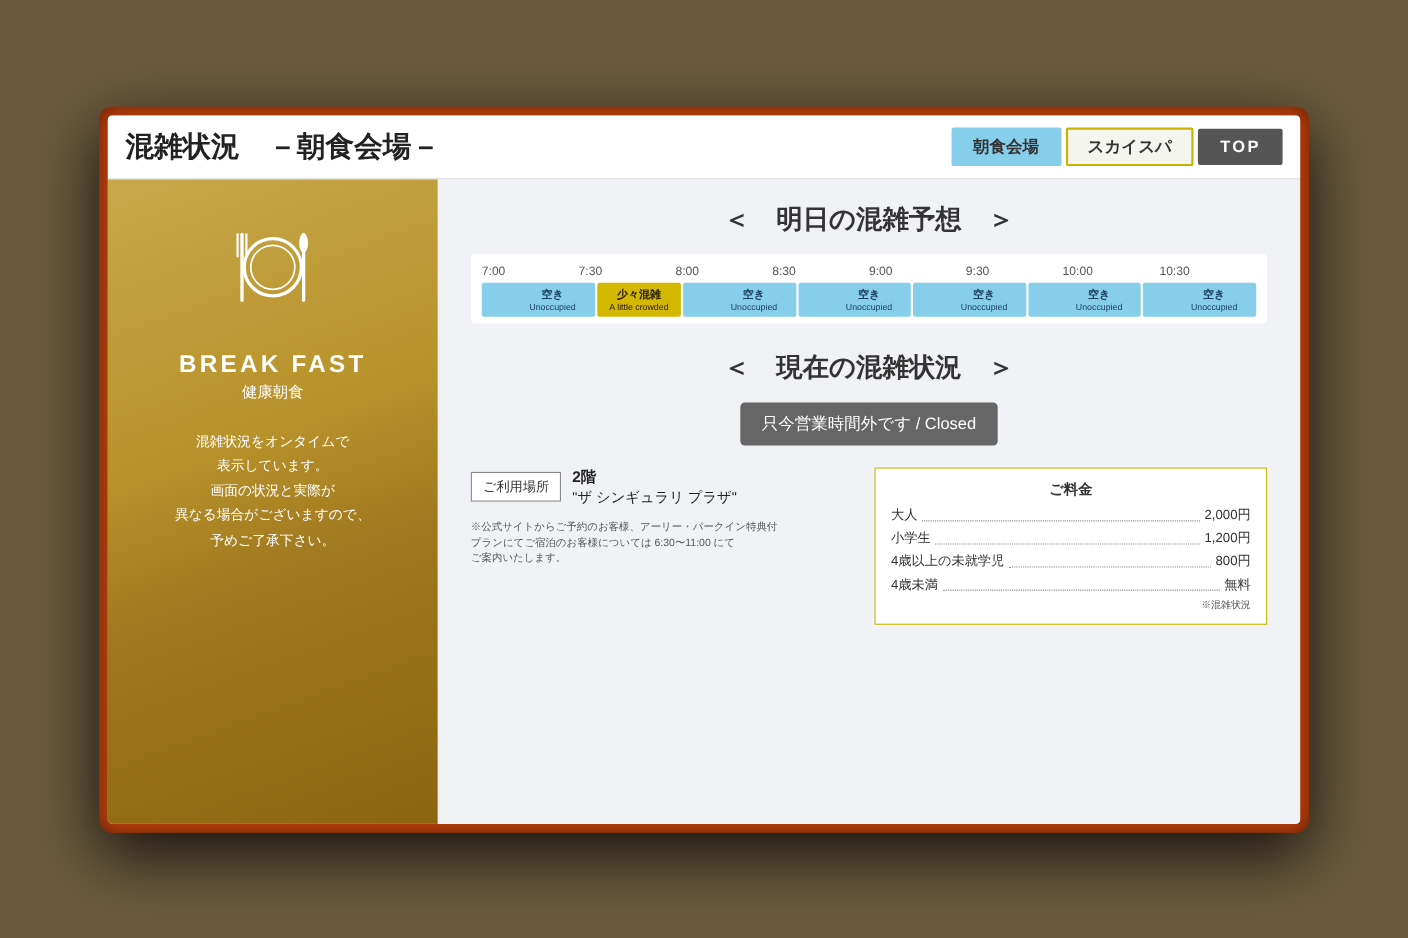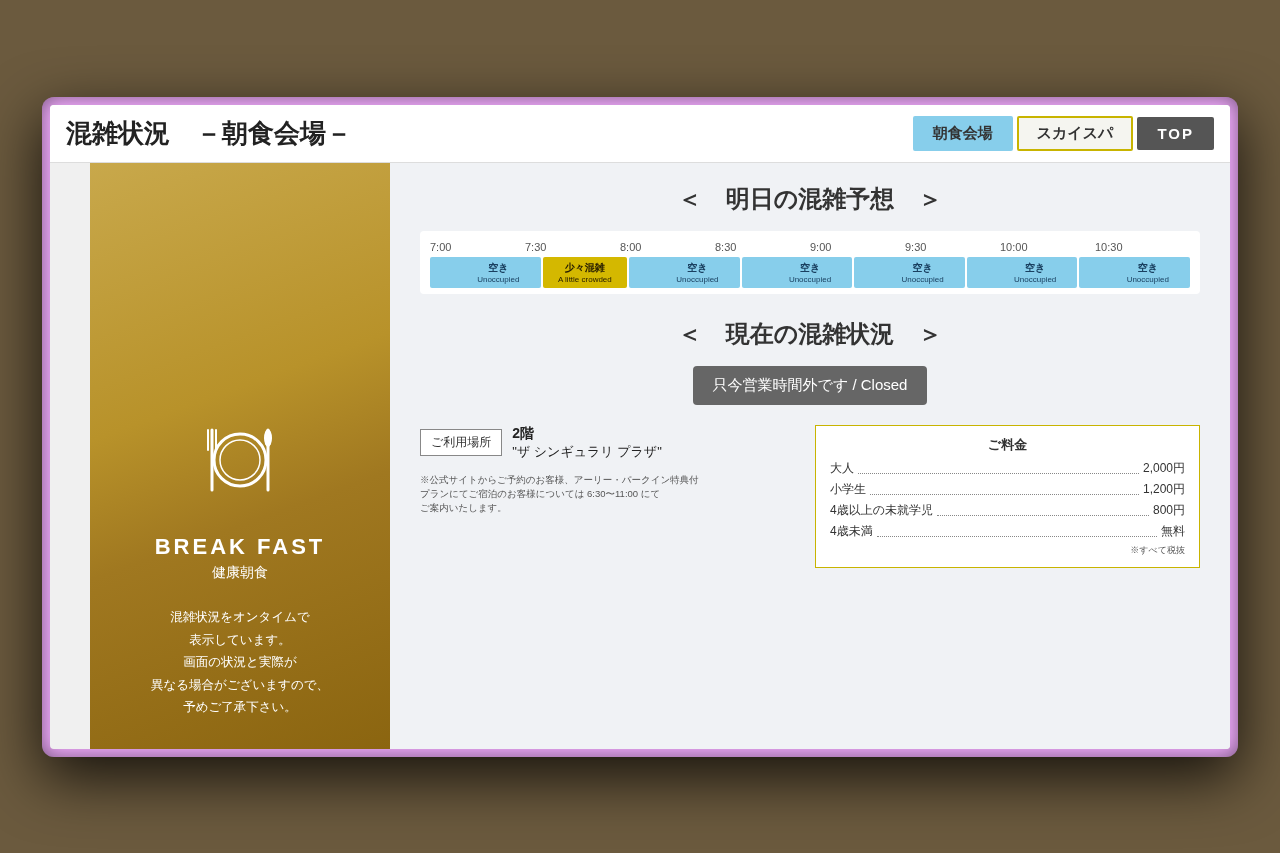--- a/index.html
+++ b/index.html
@@ -9,23 +9,23 @@
       height: 853px;
       background: #6b5a3e;
       display: flex;
       align-items: center;
       justify-content: center;
       font-family: 'Arial', sans-serif;
       overflow: hidden;
     }
 
     .tv-frame {
-      width: 1196px;
+      width: 1100px;
       height: 660px;
-      background: #f0abfc;
+      background: #c2410c;
       border-radius: 12px;
       padding: 8px;
       box-shadow: 0 20px 60px rgba(0,0,0,0.8), inset 0 0 20px rgba(0,0,0,0.5);
       position: relative;
     }
 
     .tv-screen {
       width: 100%;
       height: 100%;
       background: #f0f0f0;
@@ -102,24 +102,23 @@
       overflow: hidden;
     }
 
     
     .left-panel {
       width: 300px;
       background: linear-gradient(160deg, #c8a84b 0%, #b8922a 40%, #a07820 60%, #8b6510 100%);
       display: flex;
       flex-direction: column;
       align-items: center;
-      justify-content: flex-end;
+      justify-content: flex-start;
       padding: 30px 20px;
       flex-shrink: 0;
-      margin-left: 40px;
     }
 
     .plate-icon {
       margin-bottom: 20px;
     }
 
     .plate-svg {
       width: 100px;
       height: 100px;
     }
@@ -436,20 +435,20 @@
             <div class="pricing-row">
               <span>4歳以上の未就学児</span>
               <span class="dots"></span>
               <span>800円</span>
             </div>
             <div class="pricing-row">
               <span>4歳未満</span>
               <span class="dots"></span>
               <span>無料</span>
             </div>
-            <div class="pricing-note">※すべて税抜</div>
+            <div class="pricing-note">※混雑状況</div>
           </div>
         </div>
 
       </div>
     </div>
   </div>
 </div>
 
 </body></html>

